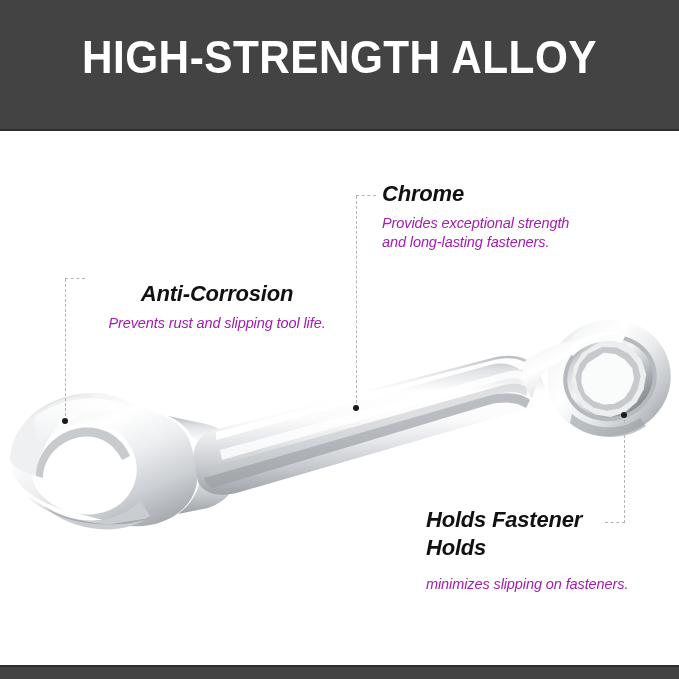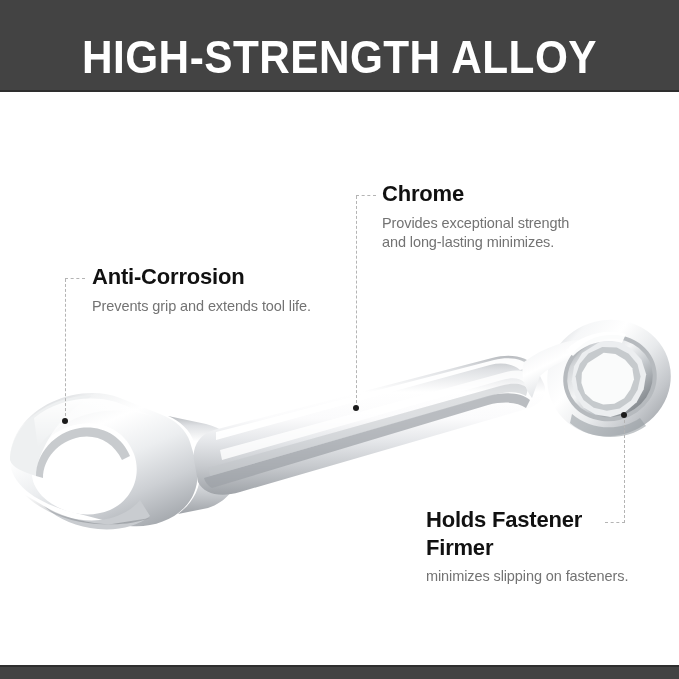--- a/index.html
+++ b/index.html
@@ -20,21 +20,21 @@
 
   
   .banner {
     position: absolute;
     left: 0;
     width: 679px;
     background: #434343;
   }
   #header-banner {
     top: 0;
-    height: 92px;
+    height: 131px;
     border-bottom: 2px solid #2e2e2e;
     box-sizing: border-box;
   }
   #footer-banner {
     top: 665px;
     height: 14px;
     border-top: 2px solid #2e2e2e;
     box-sizing: border-box;
   }
   #header-title {
@@ -48,38 +48,38 @@
     font-weight: bold;
     font-size: 46px;
     letter-spacing: 0.5px;
     transform: scaleX(0.92);
     transform-origin: center top;
     white-space: nowrap;
     line-height: 1.08;
   }
 
   
-  .callout { position: absolute; }
+  .callout { position: absolute; font-style: italic; }
   .callout-title {
     margin: 0;
     color: #111111;
     font-weight: bold;
     font-size: 22px;
     line-height: 1.26;
     letter-spacing: -0.2px;
   }
   .callout-desc {
     margin: 6px 0 0 0;
-    color: #737373;
+    color: #a21caf;
     font-size: 14.5px;
     line-height: 1.33;
     letter-spacing: -0.1px;
   }
 
-  #callout-anti-corrosion { left: 92px; top: 263px; width: 250px; }
+  #callout-anti-corrosion { left: 92px; top: 280px; width: 250px; text-align: center; }
   #callout-chrome-vanadium { left: 382px; top: 180px; width: 230px; }
   #callout-holds-fastener { left: 426px; top: 506px; width: 250px; }
 
   
   .leader-v {
     position: absolute;
     width: 0;
     border-left: 1.5px dashed #b4b4b4;
   }
   .leader-h {
@@ -336,30 +336,30 @@
   <div id="leader-chrome-h" class="leader-h"></div>
   <div id="leader-chrome-v" class="leader-v"></div>
   <div id="leader-chrome-dot" class="leader-dot"></div>
 
   <div id="leader-holds-v" class="leader-v"></div>
   <div id="leader-holds-h" class="leader-h"></div>
   <div id="leader-holds-dot" class="leader-dot"></div>
 
   <div id="callout-anti-corrosion" class="callout">
     <p class="callout-title">Anti-Corrosion</p>
-    <p class="callout-desc">Prevents grip and extends tool life.</p>
+    <p class="callout-desc">Prevents rust and slipping tool life.</p>
   </div>
 
   <div id="callout-chrome-vanadium" class="callout">
     <p class="callout-title">Chrome</p>
     <p class="callout-desc">Provides exceptional strength</p>
-    <p class="callout-desc" style="margin-top:0;">and long-lasting minimizes.</p>
+    <p class="callout-desc" style="margin-top:0;">and long-lasting fasteners.</p>
   </div>
 
   <div id="callout-holds-fastener" class="callout">
     <p class="callout-title">Holds Fastener</p>
-    <p class="callout-title">Firmer</p>
-    <p class="callout-desc" style="margin-top:6px;">minimizes slipping on fasteners.</p>
+    <p class="callout-title">Holds</p>
+    <p class="callout-desc" style="margin-top:14px;">minimizes slipping on fasteners.</p>
   </div>
 
   <div id="footer-banner" class="banner"></div>
 
 </div>
 
 </body></html>

